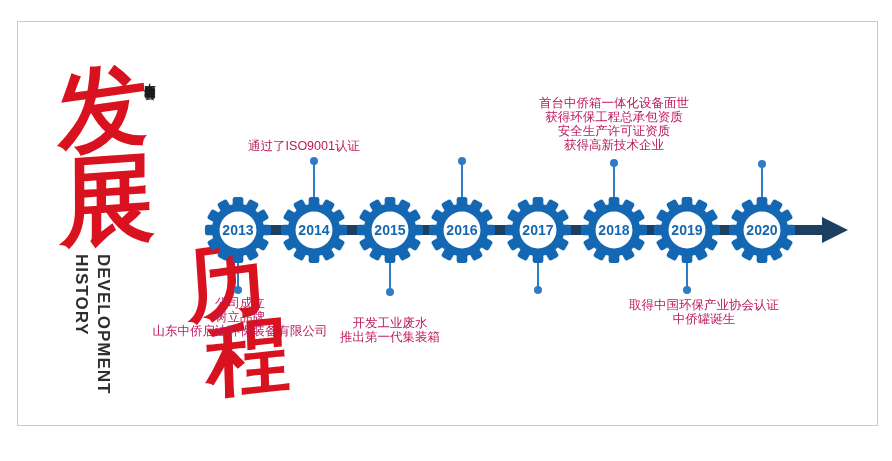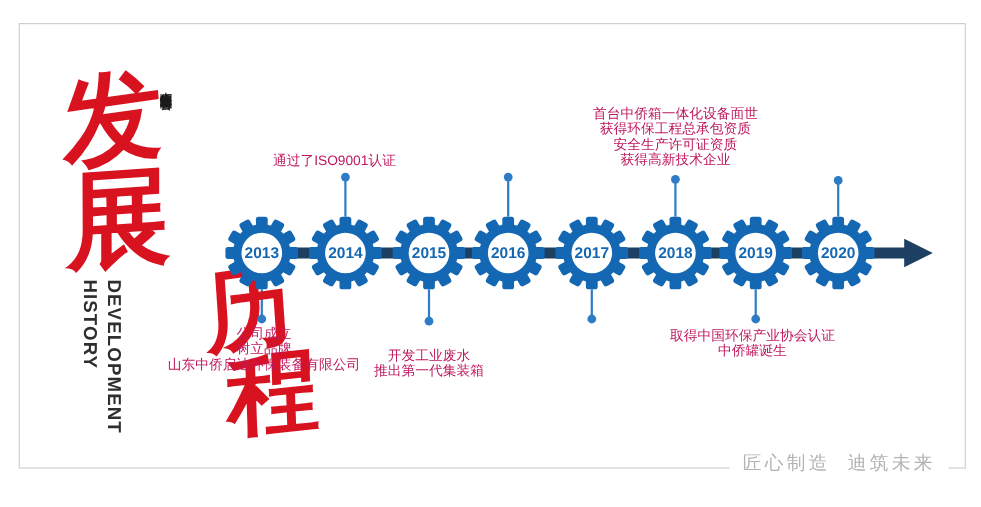--- a/index.html
+++ b/index.html
@@ -49,21 +49,21 @@
   .note{position:absolute;transform:translateX(-50%);white-space:pre-line;
       text-align:center;font-size:12.5px;line-height:14px;color:#be185d;
       width:max-content;z-index:3;}
   .nb2013{left:240px;top:296px}
   .na2014{left:304px;top:139px}
   .nb2015{left:390px;top:297px}
   .nb2015 .part2{margin-top:5px;white-space:pre-line}
   .na2016{left:462px;top:139px}
   .nb2017{left:539px;top:297px}
   .na2018{left:614px;top:96px}
-  .nb2019{left:684px;top:298px}
+  .nb2019{left:704px;top:298px}
   .na2020{left:763px;top:110px;font-size:11.5px}
 
   
   .slogan{position:absolute;left:763px;top:409px;transform:translateX(-50%);
       font-size:17px;letter-spacing:3px;color:#b3b3b3;background:#fff;
       padding:0 12px;white-space:pre;z-index:2;}
 </style>
 </head>
 <body>
 
@@ -162,14 +162,13 @@
     <div class="part2">开发工业废水
 推出第一代集装箱</div>
   </div>
   <div class="note na2018">首台中侨箱一体化设备面世
 获得环保工程总承包资质
 安全生产许可证资质
 获得高新技术企业</div>
   <div class="note nb2019">取得中国环保产业协会认证
 中侨罐诞生</div>
 
-  <div class="slogan">匠心制造  迪筑未来</div>
 </div>
 
 </body></html>

